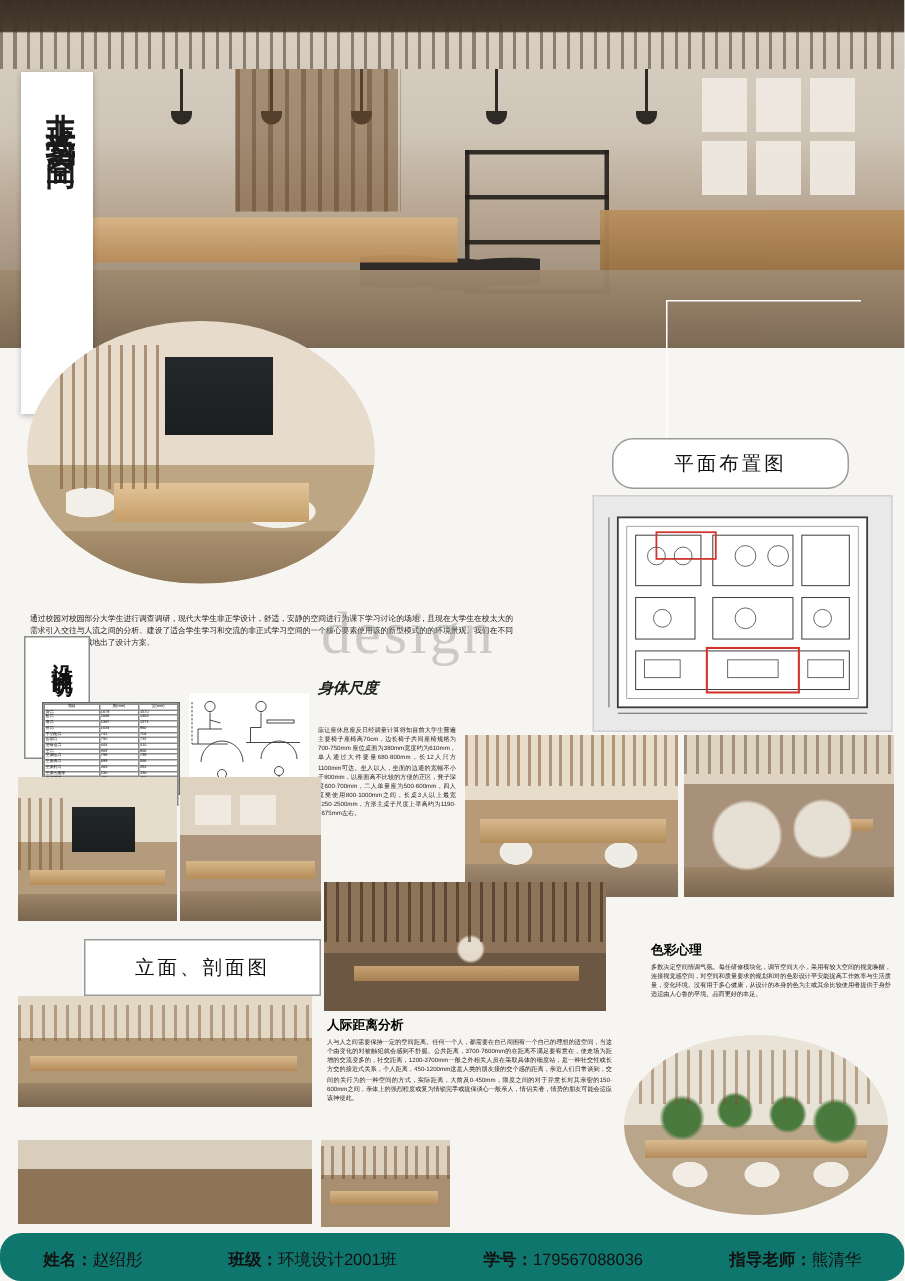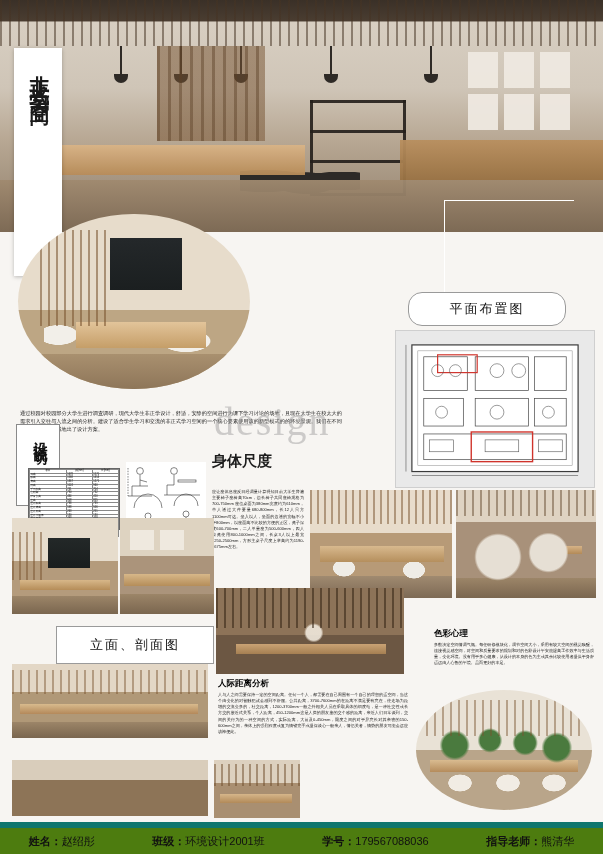--- a/index.html
+++ b/index.html
@@ -172,21 +172,21 @@
 
   
   #ergo {
     position:absolute; left:126px; top:462px; width:80px; height:74px;
     background:#fff;
   }
 
   
   .txt-col { position:absolute; color:#1d1d1d; }
   #sec-body  { left:212px; top:452px; width:92px; }
-  #sec-body h3 { font-size:15px; margin-bottom:18px; font-family:"Liberation Serif", serif;}
+  #sec-body h3 { font-size:10px; margin-bottom:18px; font-family:"Liberation Serif", serif;font-style:italic;}
   #sec-body p  { font-size:4.1px; line-height:1.5; text-align:justify; }
 
   
   #ph-cafe1 { left:310px; top:490px; width:142px; height:108px;
     background: linear-gradient(180deg,#e8dccb 0 40%, #b79a77 40% 100%); }
   #ph-cafe1:after{content:"";position:absolute;inset:0;
     background:
       repeating-linear-gradient(90deg, rgba(120,82,45,.5) 0 2px, rgba(0,0,0,0) 2px 7px) 0 0/100% 34px no-repeat,
       linear-gradient(180deg,#d8b98e,#b58f5d) 10px 56px/124px 16px no-repeat,
       radial-gradient(ellipse at 50% 50%, #efece6 0 42%, transparent 44%) 16px 64px/36px 28px no-repeat,
@@ -278,23 +278,23 @@
   #sec-color h3 { font-size:8.5px; margin-bottom:2px; font-family:Liberation Serif, serif; }
   #sec-color p  { font-size:4.1px; line-height:1.5; text-align:justify; color:#1d1d1d; }
 
   #sec-dist { position:absolute; left:218px; top:678px; width:190px; }
   #sec-dist h3 { font-size:8.5px; margin-bottom:2px; font-family:Liberation Serif, serif; }
   #sec-dist p  { font-size:4.1px; line-height:1.5; text-align:justify; color:#1d1d1d; }
 
   
   #footer {
     position:absolute; left:0; bottom:0; width:603px; height:32px;
-    background:#4d7c0f; border-top:6px solid #0f766e;
+    background:#0f766e; border-top:2px solid #0f766e;
     display:flex; align-items:center; justify-content:space-around;
-    font-size:11px; color:#111;
+    font-size:11px; color:#111;border-radius:14px;
   }
   #footer span { white-space:nowrap; }
 
   .thin-line { position:absolute; background:#ffffff; }
   #line-v { left:444px; top:200px; width:1px; height:96px; }
   #line-h { left:444px; top:200px; width:130px; height:1px; }
 </style>
 </head>
 <body>
 

